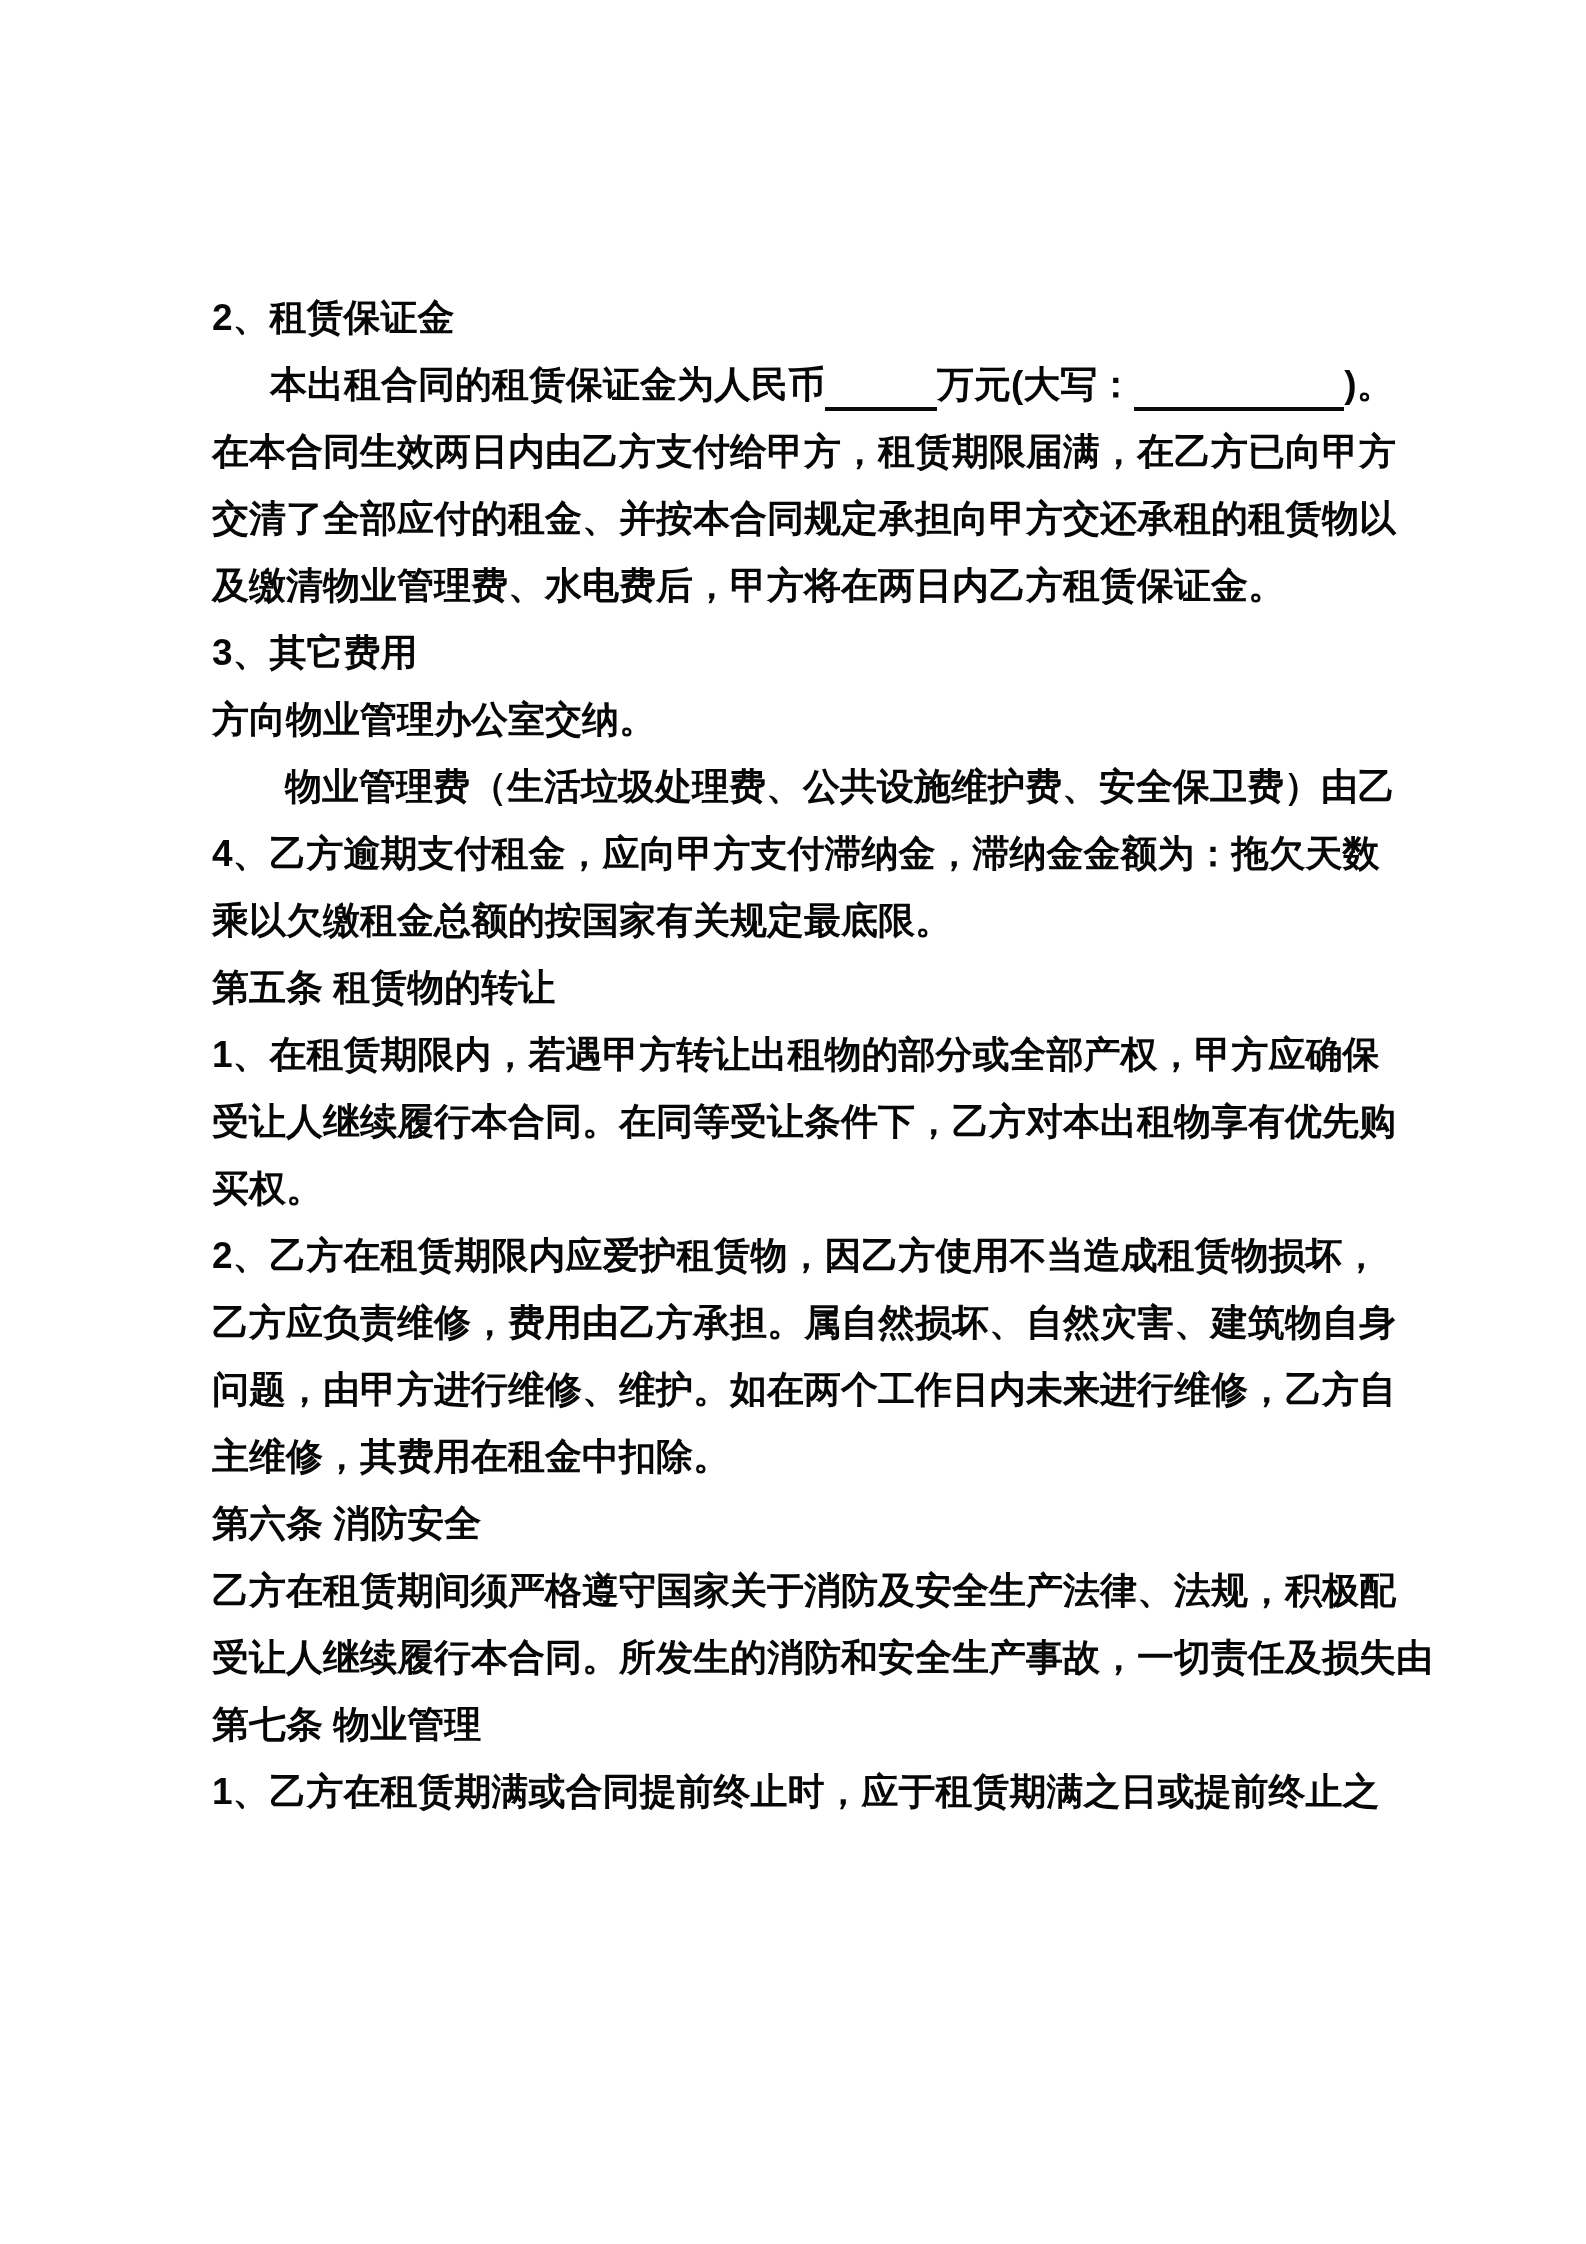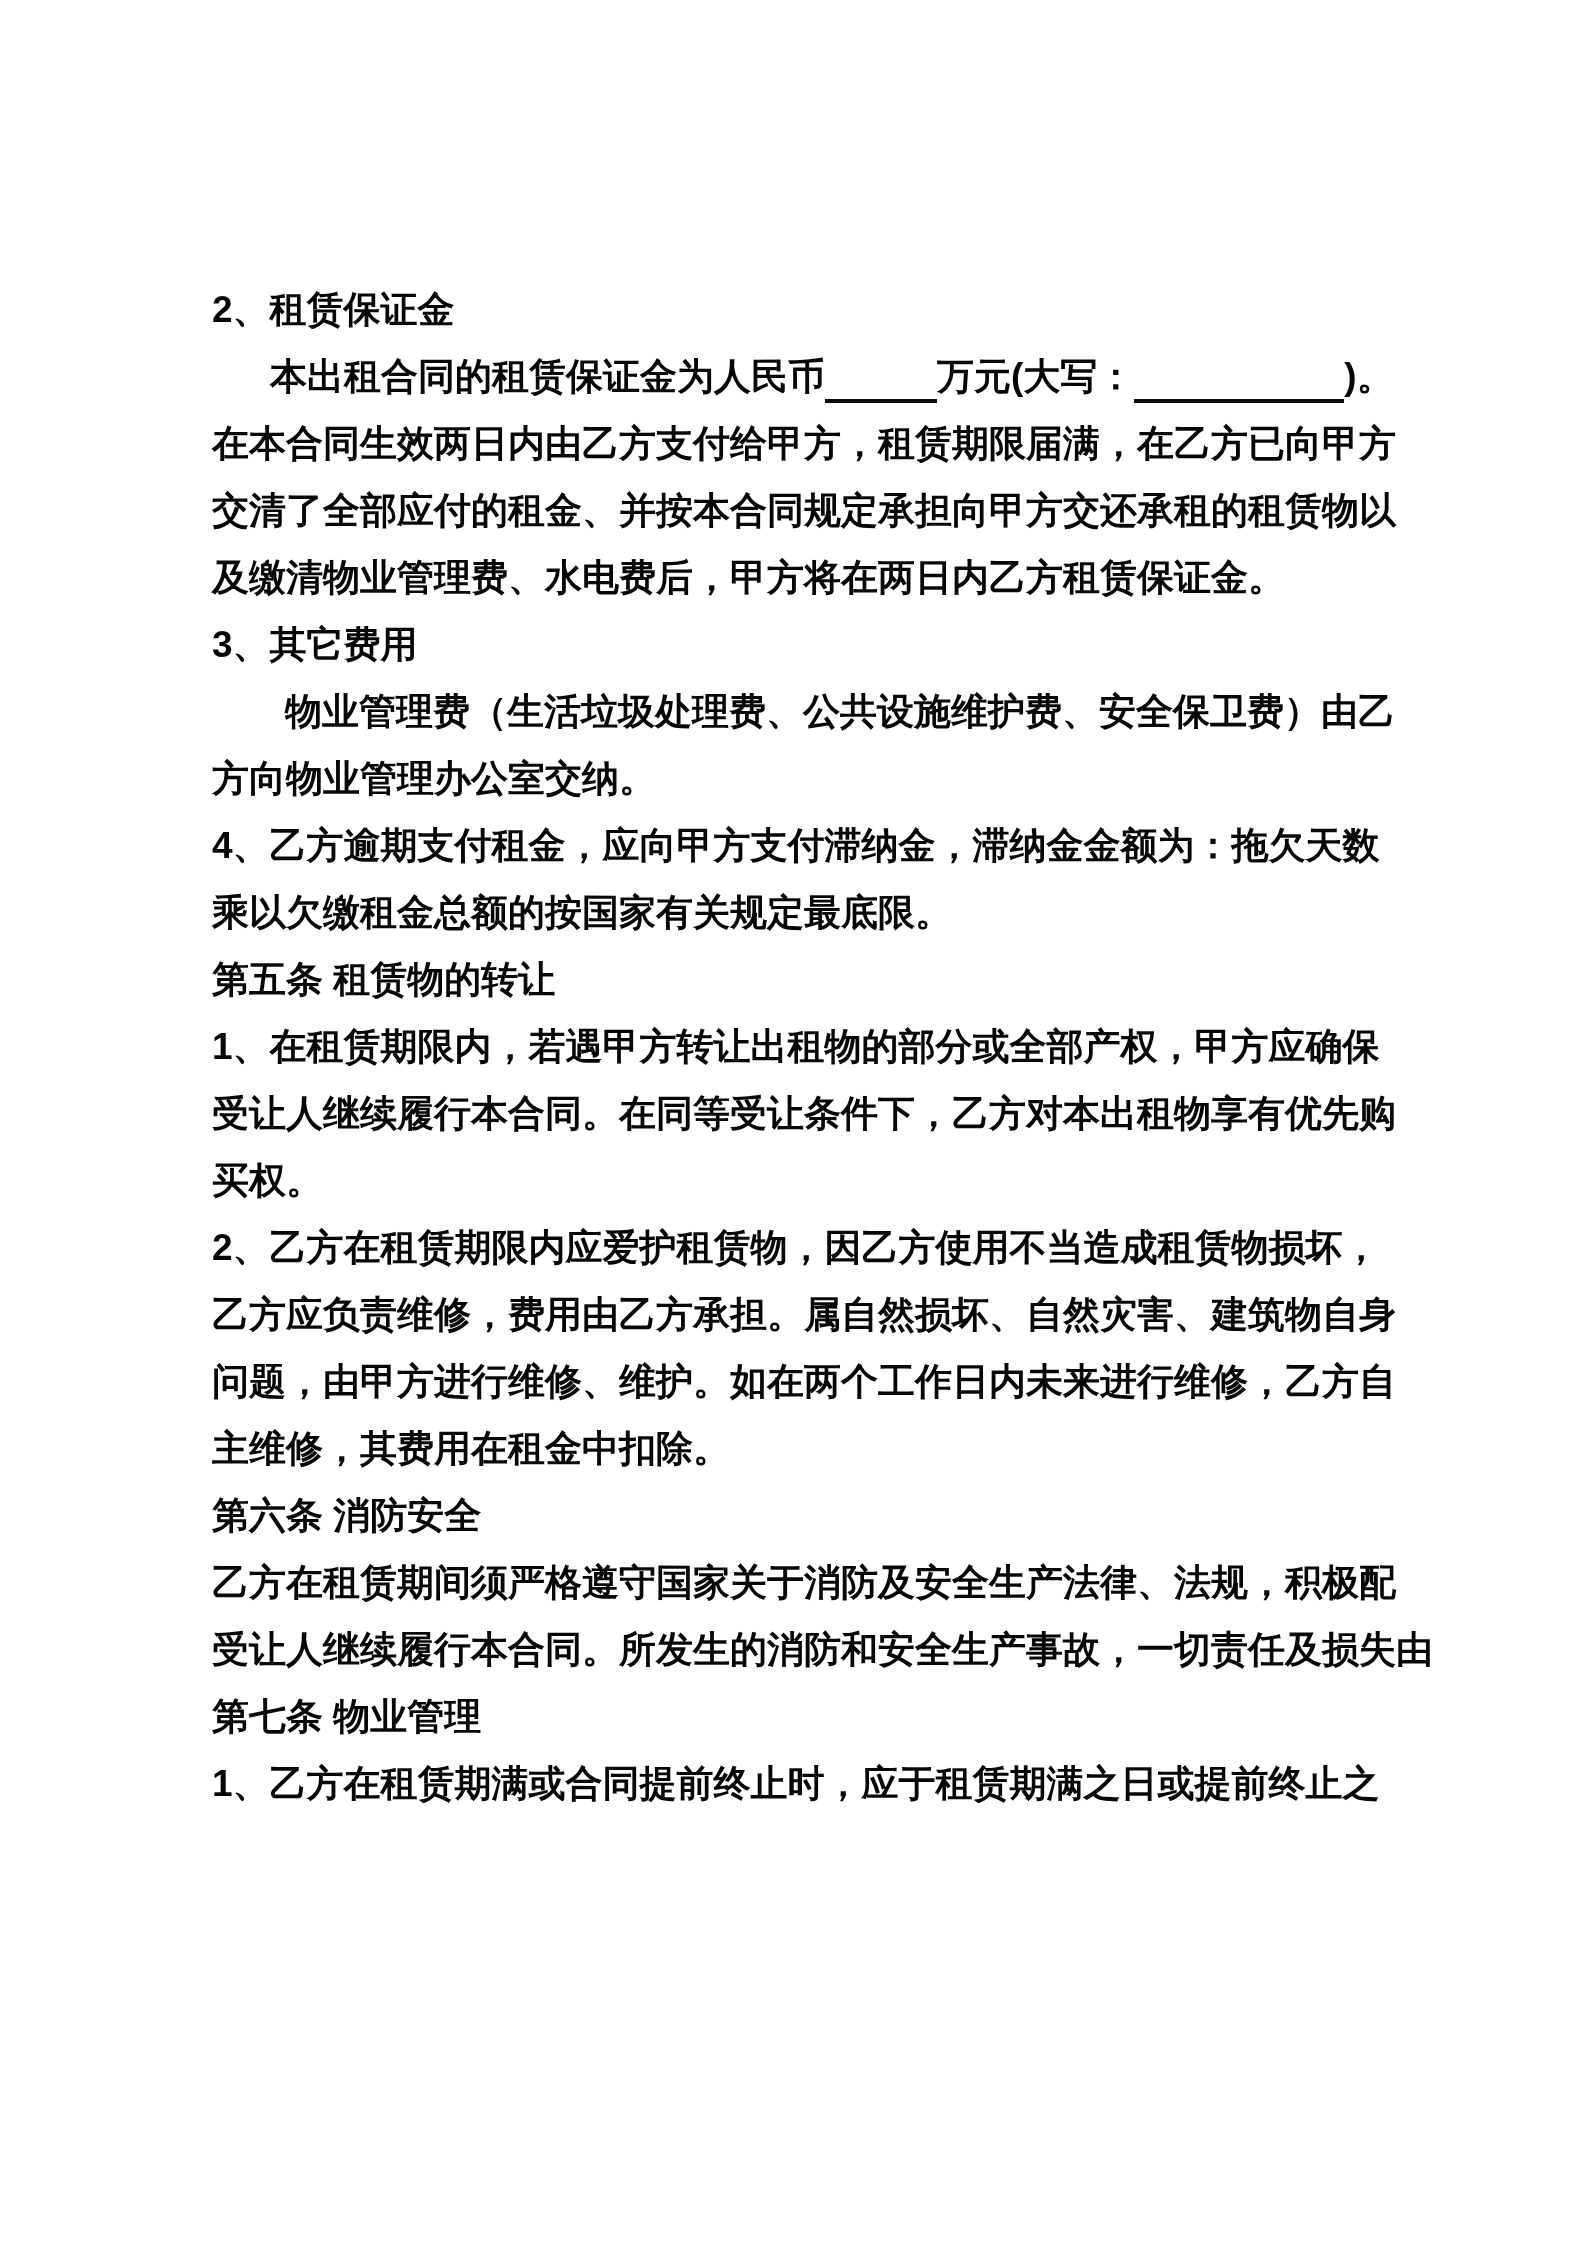--- a/index.html
+++ b/index.html
@@ -11,21 +11,21 @@
     position: relative;
     width: 1586px;
     height: 2244px;
     background: #ffffff;
     overflow: hidden;
     font-family: "Liberation Sans", "DejaVu Sans", sans-serif;
   }
   .content {
     position: absolute;
     left: 212px;
-    top: 276px;
+    top: 284px;
     width: 1190px;
     color: #070707;
     font-size: 37px;
     font-weight: 700;
     line-height: 67px;
     letter-spacing: 0;
   }
   .line {
     height: 67px;
     white-space: nowrap;
@@ -49,22 +49,22 @@
 
     <div class="line">2、租赁保证金</div>
 
     <div class="line indent-sm"><span>本出租合同的租赁保证金为人民币</span><span class="blank blank-1"></span><span>万元(大写：</span><span class="blank blank-2"></span><span>)。</span></div>
 
     <div class="line">在本合同生效两日内由乙方支付给甲方，租赁期限届满，在乙方已向甲方</div>
     <div class="line">交清了全部应付的租金、并按本合同规定承担向甲方交还承租的租赁物以</div>
     <div class="line">及缴清物业管理费、水电费后，甲方将在两日内乙方租赁保证金。</div>
 
     <div class="line">3、其它费用</div>
+    <div class="line">方向物业管理办公室交纳。</div>
     <div class="line indent-md">物业管理费（生活垃圾处理费、公共设施维护费、安全保卫费）由乙</div>
-    <div class="line">方向物业管理办公室交纳。</div>
 
     <div class="line">4、乙方逾期支付租金，应向甲方支付滞纳金，滞纳金金额为：拖欠天数</div>
     <div class="line">乘以欠缴租金总额的按国家有关规定最底限。</div>
 
     <div class="line">第五条 租赁物的转让</div>
     <div class="line">1、在租赁期限内，若遇甲方转让出租物的部分或全部产权，甲方应确保</div>
     <div class="line">受让人继续履行本合同。在同等受让条件下，乙方对本出租物享有优先购</div>
     <div class="line">买权。</div>
     <div class="line">2、乙方在租赁期限内应爱护租赁物，因乙方使用不当造成租赁物损坏，</div>
     <div class="line">乙方应负责维修，费用由乙方承担。属自然损坏、自然灾害、建筑物自身</div>

